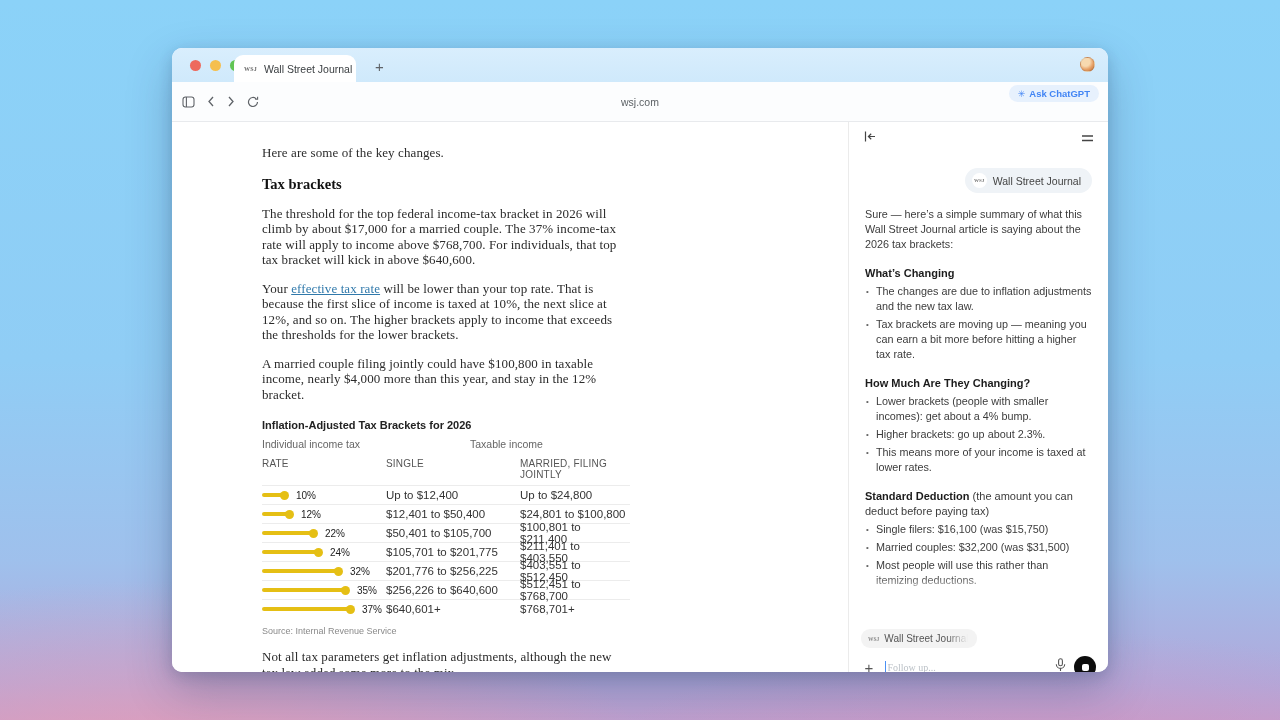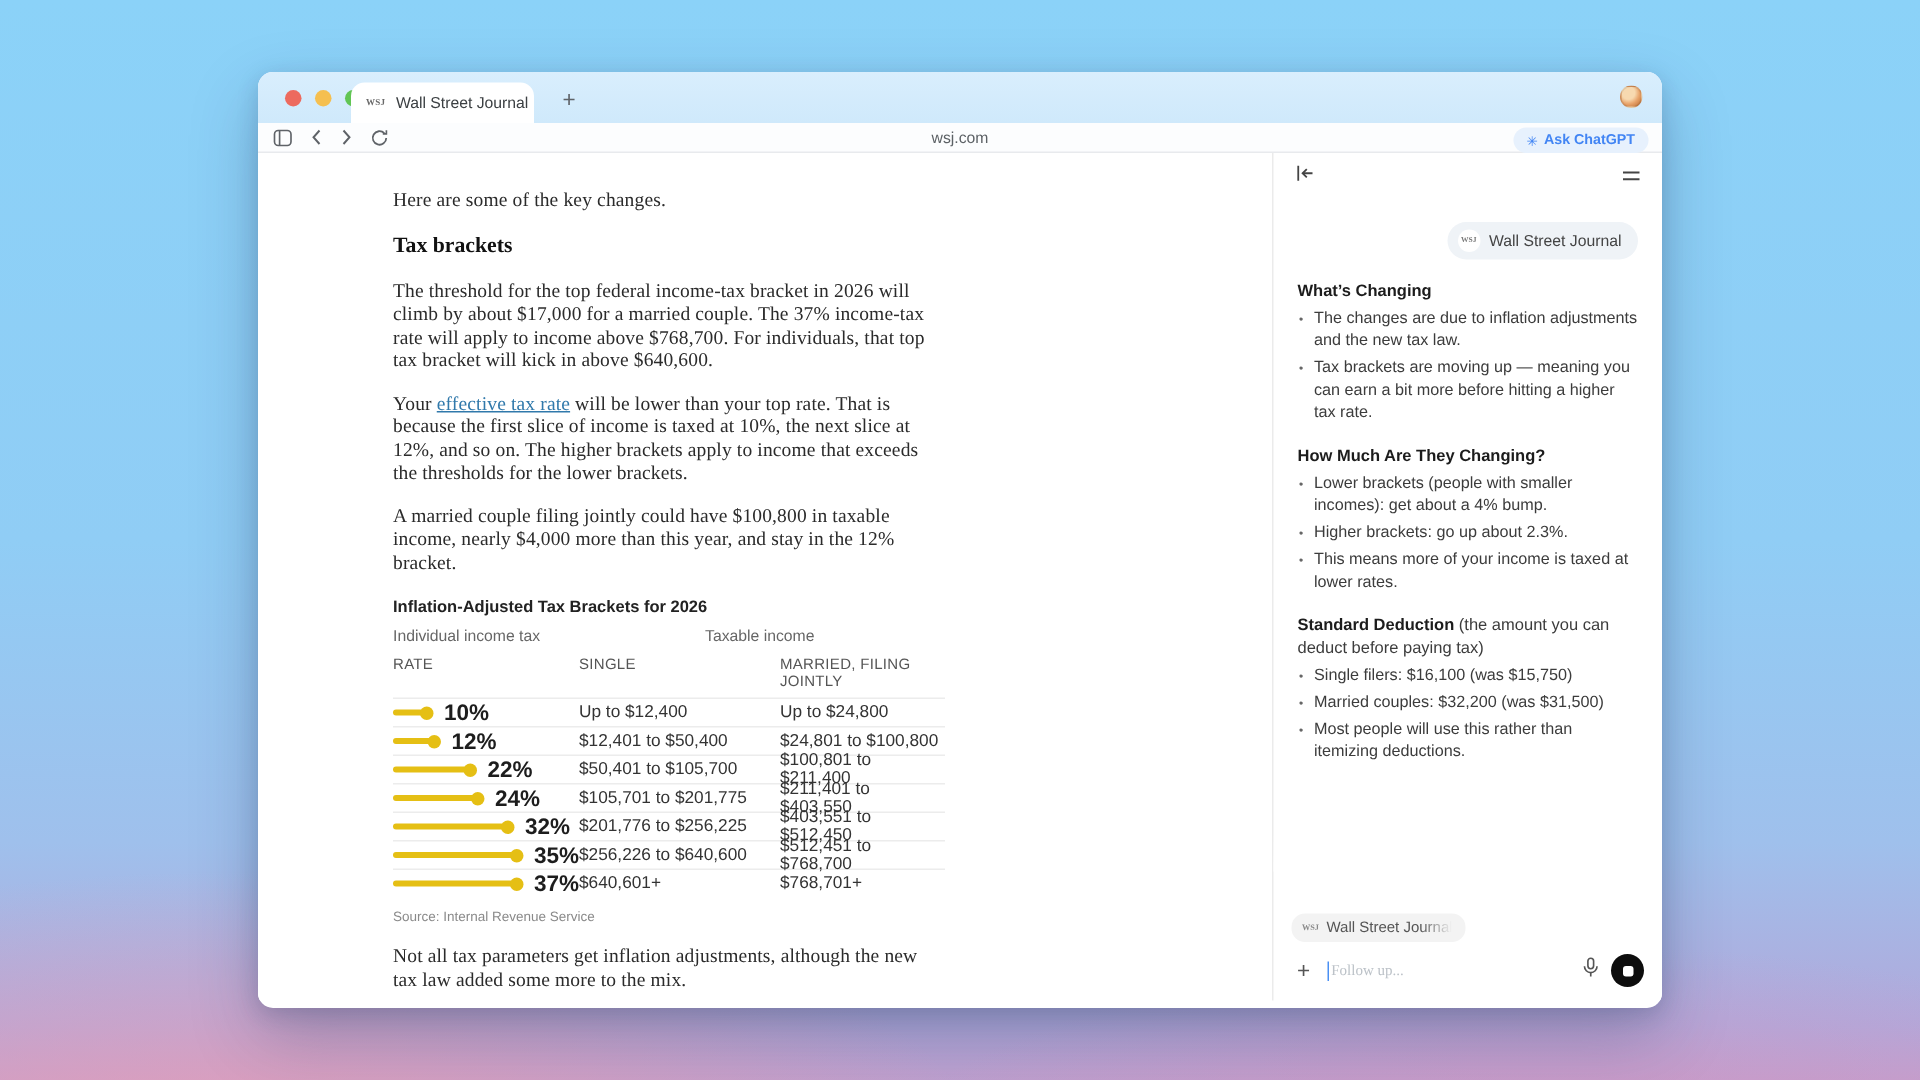--- a/index.html
+++ b/index.html
@@ -23,21 +23,21 @@
   .tab {
     position:absolute; left:62px; top:7px; width:122px; height:27px;
     background:#fff; border-radius:9px 9px 0 0; display:flex; align-items:center; gap:7px; padding:0 10px;
   }
   .favicon { font-family:"Liberation Serif", serif; font-size:6px; font-weight:bold; color:#6a6a6a; letter-spacing:.2px; }
   .tab-title { font-size:10.5px; color:#3c4043; white-space:nowrap; }
   .newtab { position:absolute; left:196px; top:7px; font-size:15px; color:#5f6368; padding:3px 7px; cursor:default; }
   .avatar { position:absolute; right:13px; top:9px; width:15px; height:15px; border-radius:50%;
     background:radial-gradient(circle at 35% 30%, #f7d9b0 0 35%, #e8a36a 60%, #b5672f 100%); border:.5px solid rgba(0,0,0,.08); }
   
-  .toolbar { position:relative; height:20px; background:#fcfdfe; border-bottom:1px solid #e8eaed; display:flex; align-items:center; padding:0 10px; }
+  .toolbar { position:relative; height:40px; background:#fcfdfe; border-bottom:1px solid #e8eaed; display:flex; align-items:center; padding:0 10px; }
   .tb-icons { display:flex; align-items:center; gap:12px; color:#5f6368; }
   .tb-icons svg { display:block; }
   .url { position:absolute; left:50%; transform:translateX(-50%); font-size:10.5px; color:#5c6165; }
   .ask {
     position:absolute; right:9px; top:3px; height:17px; display:flex; align-items:center; gap:4px;
     background:#e7f1fd; border-radius:9px; padding:0 9px; font-size:9.5px; color:#4285f4; font-weight:bold;
   }
   .ask-icon { font-size:9px; font-weight:normal; }
   
   .content { display:flex; height:565px; background:#fff; }
@@ -51,21 +51,21 @@
   .tbl-title { font-size:11px; font-weight:bold; color:#222; }
   .tbl-subheads { display:flex; margin-top:7px; font-size:10.5px; color:#666; }
   .tbl-subheads .sh-left { width:208px; }
   .tbl-heads { display:flex; margin-top:8px; padding-bottom:5px; font-size:10px; color:#555; letter-spacing:.2px; }
   .c-rate { width:124px; } .c-single { width:134px; } .c-married { flex:1; }
   .trow { display:flex; align-items:center; height:19px; border-top:1px solid #ececec; font-size:11.5px; color:#333; }
   .trow:first-of-type { border-top:none; }
   .ratecell { width:124px; display:flex; align-items:center; gap:6px; }
   .bar { height:4px; background:#e5bf14; border-radius:2px; position:relative; }
   .bar::after { content:""; position:absolute; right:-3px; top:-2.5px; width:9px; height:9px; border-radius:50%; background:#e5bf14; }
-  .ratelabel { font-weight:bold; font-size:15px; color:#1d1d1d; margin-left:4px; }
+  .ratelabel { font-weight:normal; font-size:10px; color:#1d1d1d; margin-left:4px; }
   .tbl-source { margin-top:8px; font-size:9px; color:#8a8a8a; }
   
   .chat-pane { width:260px; border-left:1px solid #ebebeb; display:flex; flex-direction:column; position:relative; }
   .chat-header { height:32px; display:flex; align-items:center; justify-content:space-between; padding:0 14px; color:#444; }
   .chat-scroll { flex:1; overflow:hidden; padding:8px 16px 0; position:relative; }
   .fade { position:absolute; left:0; right:0; bottom:86px; height:26px; background:linear-gradient(180deg,rgba(255,255,255,0),#fff 85%); pointer-events:none; z-index:2; }
   .msg-right { display:flex; justify-content:flex-end; }
   .src-chip { display:inline-flex; align-items:center; gap:6px; background:#eff3f7; border-radius:14px; padding:5px 11px 5px 7px; margin-top:6px; }
   .src-chip .mini-fav { width:15px; height:15px; background:#fff; border-radius:50%; display:flex; align-items:center; justify-content:center;
     font-family:"Liberation Serif", serif; font-size:5px; font-weight:bold; color:#777; }
@@ -250,20 +250,21 @@
 
       <div class="chat-scroll">
         <div class="msg-right">
           <div class="src-chip">
             <span class="mini-fav">WSJ</span>
             <span class="lbl">Wall Street Journal</span>
           </div>
         </div>
 
         <div class="assistant">
+          <div>Sure — here’s a simple summary of what this Wall Street Journal article is saying about the 2026 tax brackets:</div>
 
           <div class="sec-h">What’s Changing</div>
           <ul>
             <li>The changes are due to inflation adjustments and the new tax law.</li>
             <li>Tax brackets are moving up — meaning you can earn a bit more before hitting a higher tax rate.</li>
           </ul>
 
           <div class="sec-h">How Much Are They Changing?</div>
           <ul>
             <li>Lower brackets (people with smaller incomes): get about a 4% bump.</li>

